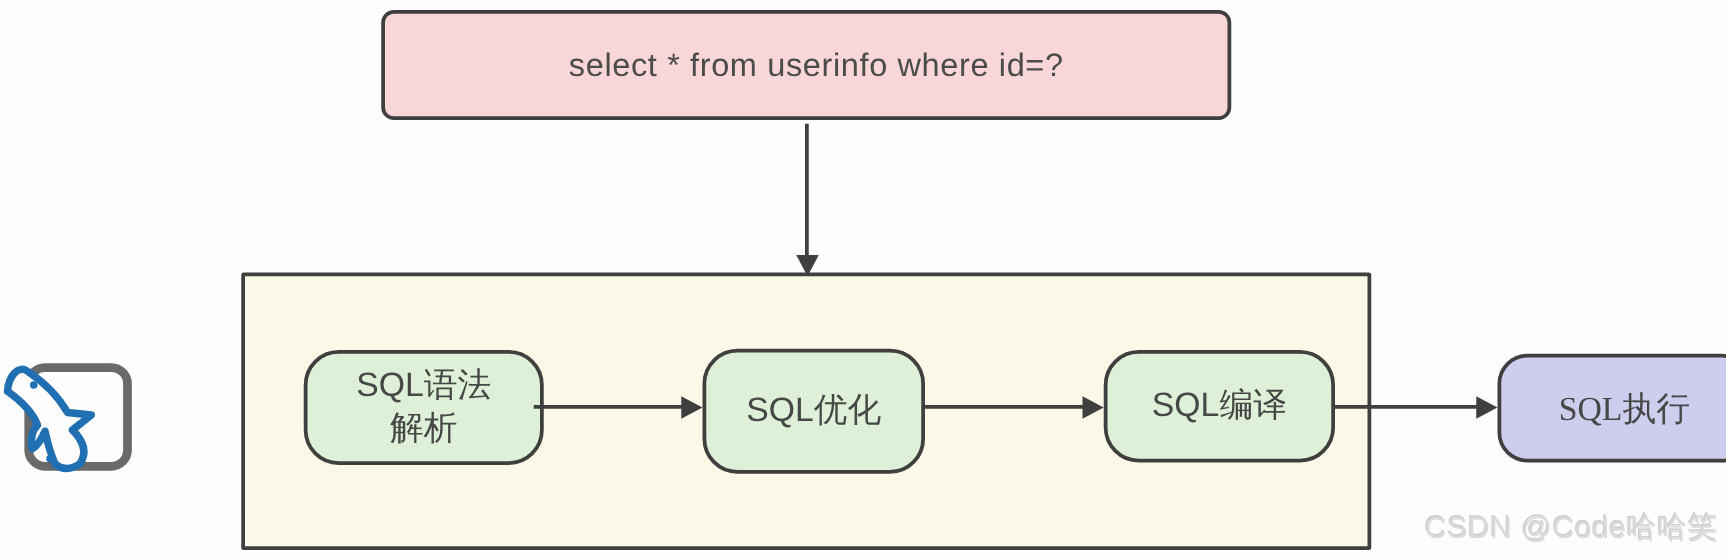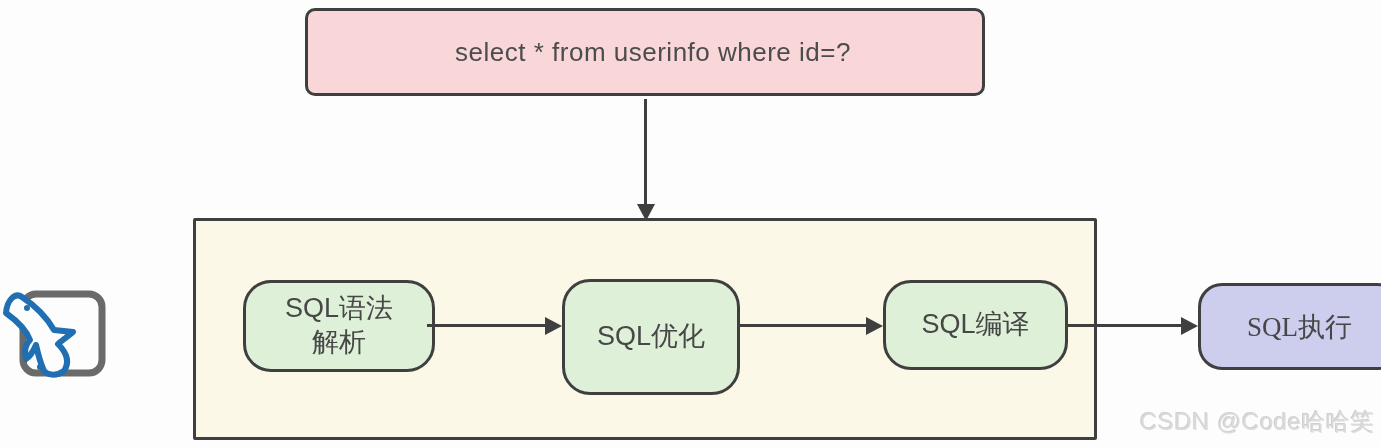--- a/index.html
+++ b/index.html
@@ -87,21 +87,21 @@
     border-radius: 28px;
     box-sizing: border-box;
     display: flex; align-items: center; justify-content: center;
     text-align: center;
     font-size: 27px;
     line-height: 1.25;
     color: #474747;
     white-space: pre-line;
   }
   .stage-parse    { left: 243px; top: 280px; width: 192px; height: 92px; }
-  .stage-optimize { left: 562px; top: 279px; width: 178px; height: 116px; }
+  .stage-optimize { left: 562px; top: 279px; width: 178px; height: 100px; }
   .stage-compile  { left: 883px; top: 280px; width: 185px; height: 90px; }
 
   .executor-node {
     position: absolute;
     left: 1198px; top: 283px;
     width: 203px; height: 87px;
     background: var(--color-executor-fill, #cdcdee);
     border: 3px solid var(--color-stroke, #3f3f3f);
     border-radius: 24px;
     box-sizing: border-box;

